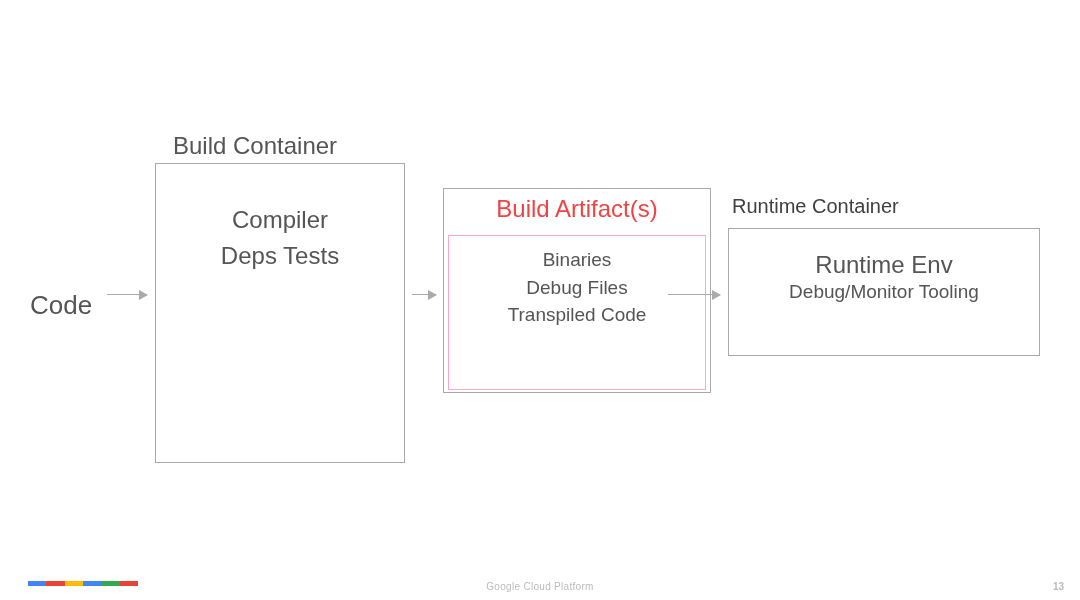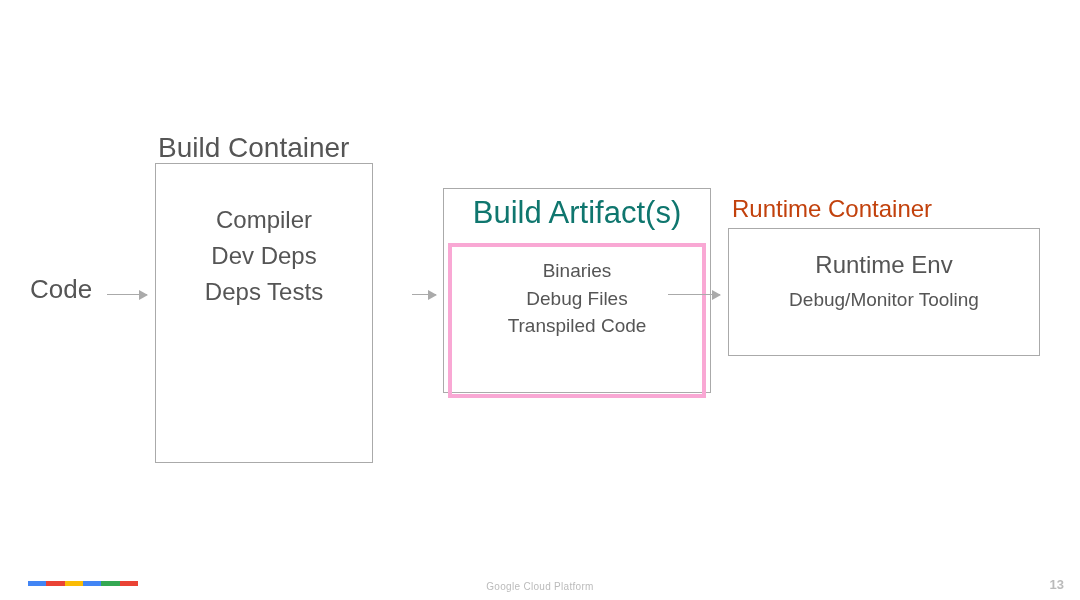--- a/index.html
+++ b/index.html
@@ -12,63 +12,63 @@
       position: relative;
       overflow: hidden;
     }
     .canvas {
       position: absolute;
       top: 0; left: 0; right: 0; bottom: 0;
     }
     .code-label {
       position: absolute;
       left: 30px;
-      top: 274px;
+      top: 290px;
       font-size: 26px;
       color: #555;
     }
     .box {
       position: absolute;
       border: 1px solid #aaa;
       text-align: center;
     }
     .box-title {
-      font-size: 31px;
-      color: #0f766e;
+      font-size: 24px;
+      color: #ef4444;
       margin-bottom: 6px;
     }
     .build-container {
       left: 155px;
       top: 163px;
-      width: 218px;
+      width: 250px;
       height: 300px;
       padding-top: 28px;
     }
     .build-title {
       position: absolute;
-      left: 158px;
+      left: 173px;
       top: 132px;
-      font-size: 28px;
+      font-size: 24px;
       color: #555;
     }
     .build-lines {
       font-size: 24px;
       line-height: 1.5;
       color: #555;
       margin-top: 10px;
     }
     .artifact-outer {
       left: 443px;
       top: 188px;
       width: 268px;
       height: 205px;
       padding: 6px 4px;
     }
     .artifact-inner {
-      border: 4px solid #f9a8d4;
+      border: 1px solid #f9a8d4;
       padding: 6px 4px 10px 4px;
       margin-top: 12px;
       height: 155px;
     }
     .artifact-lines {
       font-size: 19px;
       line-height: 1.45;
       color: #555;
       margin-top: 4px;
     }
@@ -76,31 +76,31 @@
       left: 728px;
       top: 228px;
       width: 312px;
       height: 128px;
       padding-top: 22px;
     }
     .runtime-title {
       position: absolute;
       left: 732px;
       top: 195px;
-      font-size: 24px;
-      color: #c2410c;
+      font-size: 20px;
+      color: #404040;
     }
     .runtime-env {
       font-size: 24px;
       color: #555;
     }
     .runtime-sub {
       font-size: 19px;
       color: #555;
-      margin-top: 10px;
+      margin-top: 2px;
     }
     .arrow {
       position: absolute;
       height: 0;
       border-top: 1px solid #aaa;
     }
     .arrow::after {
       content: "";
       position: absolute;
       right: -1px;
@@ -119,21 +119,21 @@
       transform: translateX(-50%);
       bottom: 8px;
       font-size: 10px;
       color: #bbb;
       letter-spacing: 0.3px;
     }
     .page-num {
       position: absolute;
       right: 16px;
       bottom: 8px;
-      font-size: 13px;
+      font-size: 10px;
       color: #bbb;
       font-weight: bold;
     }
     .google-bar {
       position: absolute;
       left: 28px;
       bottom: 14px;
       width: 110px;
       height: 5px;
       display: flex;
@@ -152,21 +152,20 @@
 <div class="canvas">
 
   <div class="code-label">Code</div>
 
   <div class="arrow arrow1"></div>
 
   <div class="build-title">Build Container</div>
   <div class="box build-container">
     <div class="build-lines">
       <div>Compiler</div>
-      <div>Dev Deps</div>
       <div>Deps Tests</div>
     </div>
   </div>
 
   <div class="arrow arrow2"></div>
 
   <div class="box artifact-outer">
     <div class="box-title">Build Artifact(s)</div>
     <div class="artifact-inner">
       <div class="artifact-lines">

